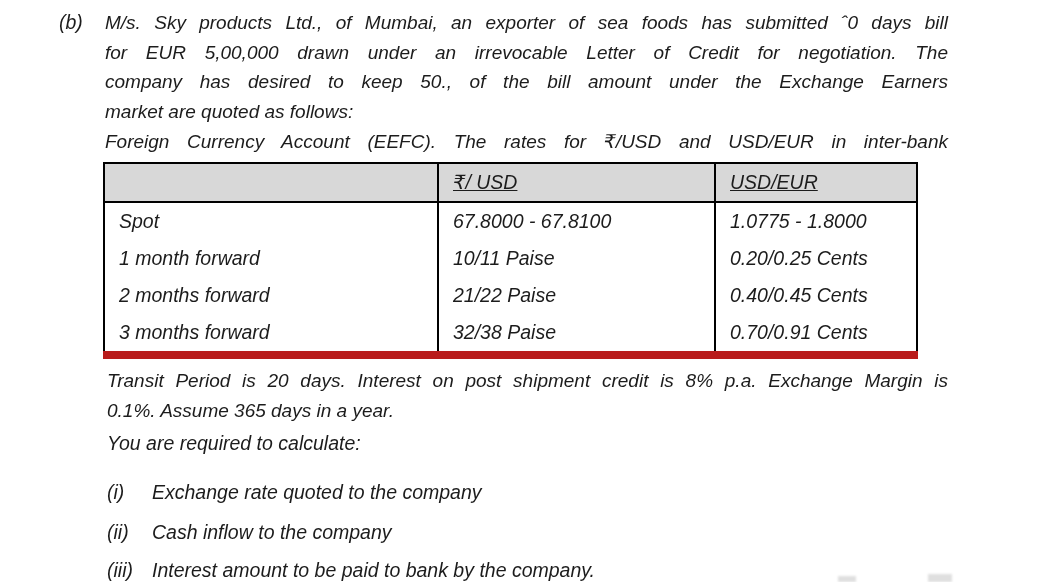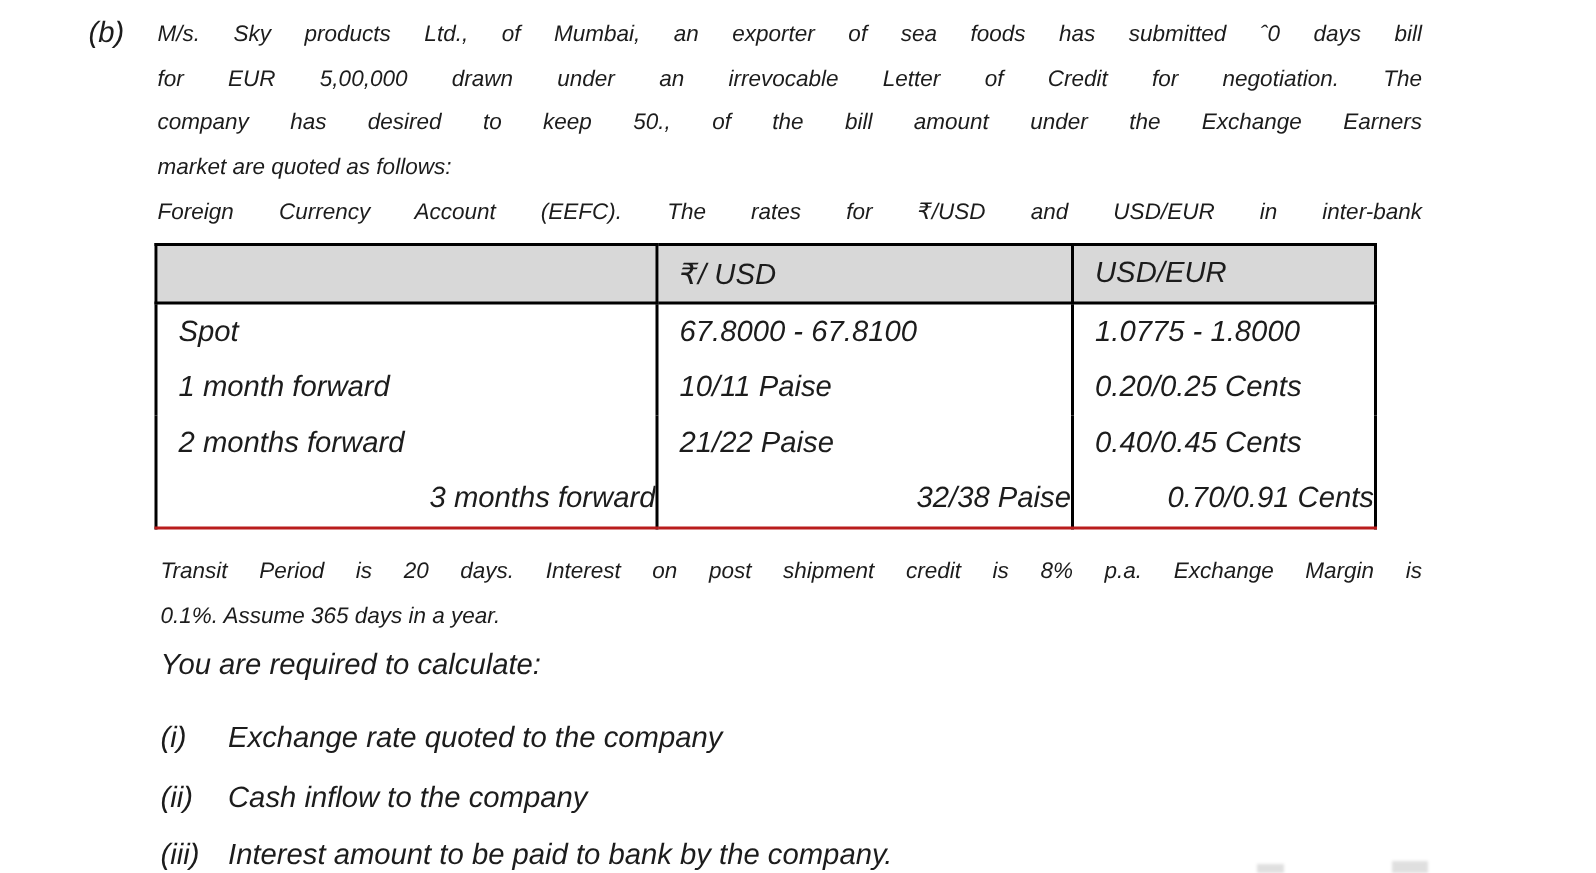--- a/index.html
+++ b/index.html
@@ -24,21 +24,21 @@
     font-size: 19.5px;
     line-height: 29.7px;
   }
   .intro {
     position: absolute;
     left: 105px;
     top: 8px;
     width: 843px;
   }
   .line {
-    font-size: 15px;
+    font-size: 19px;
     line-height: 29.7px;
     height: 29.7px;
     white-space: nowrap;
   }
   .line.just {
     white-space: normal;
     text-align: justify;
     text-align-last: justify;
   }
   
@@ -62,23 +62,24 @@
     font-weight: normal;
     vertical-align: middle;
     overflow: hidden;
     white-space: nowrap;
   }
   .rate-table thead th {
     background: #d8d8d8;
     height: 37px;
     border-top: 2px solid #000;
     border-bottom: 2px solid #000;
+    text-decoration: underline;
   }
   .rate-table tbody td { height: 37px; }
-  .rate-table tbody tr:last-child td { border-bottom: 2px solid #b91c1c; text-align: right; }
+  .rate-table tbody tr:last-child td { border-bottom: 8px solid #b91c1c; }
   .notes {
     position: absolute;
     left: 107px;
     top: 366px;
     width: 841px;
   }
   .req-heading {
     position: absolute;
     left: 107px;
     top: 429px;

